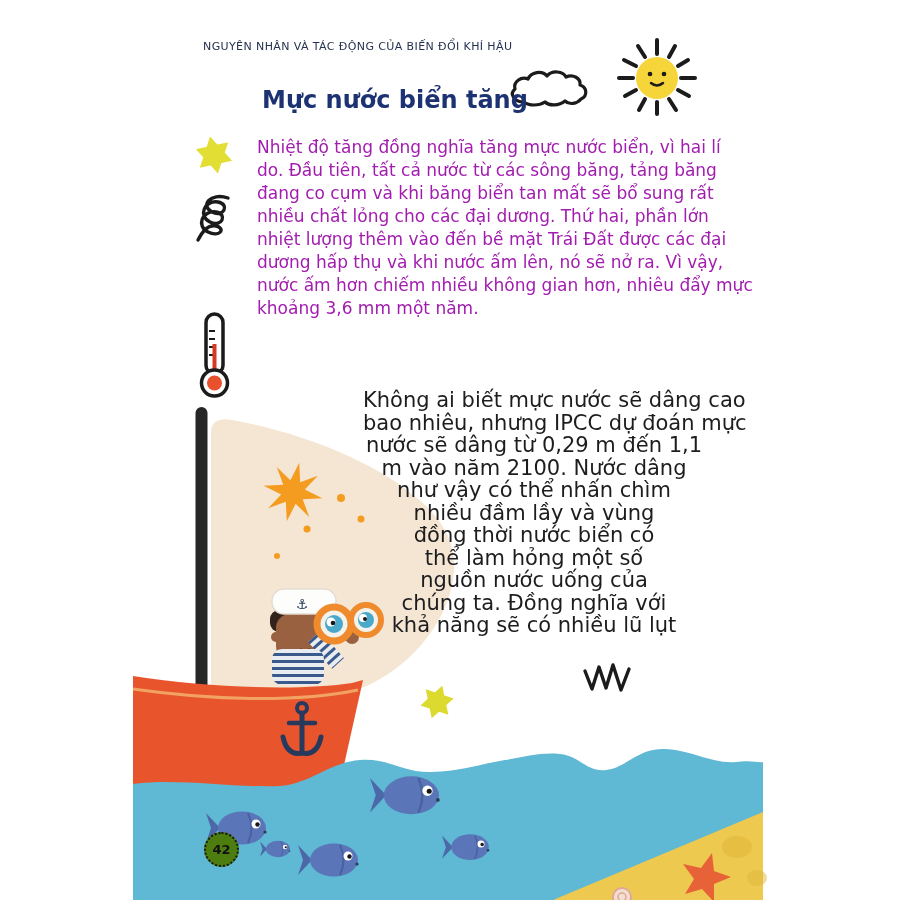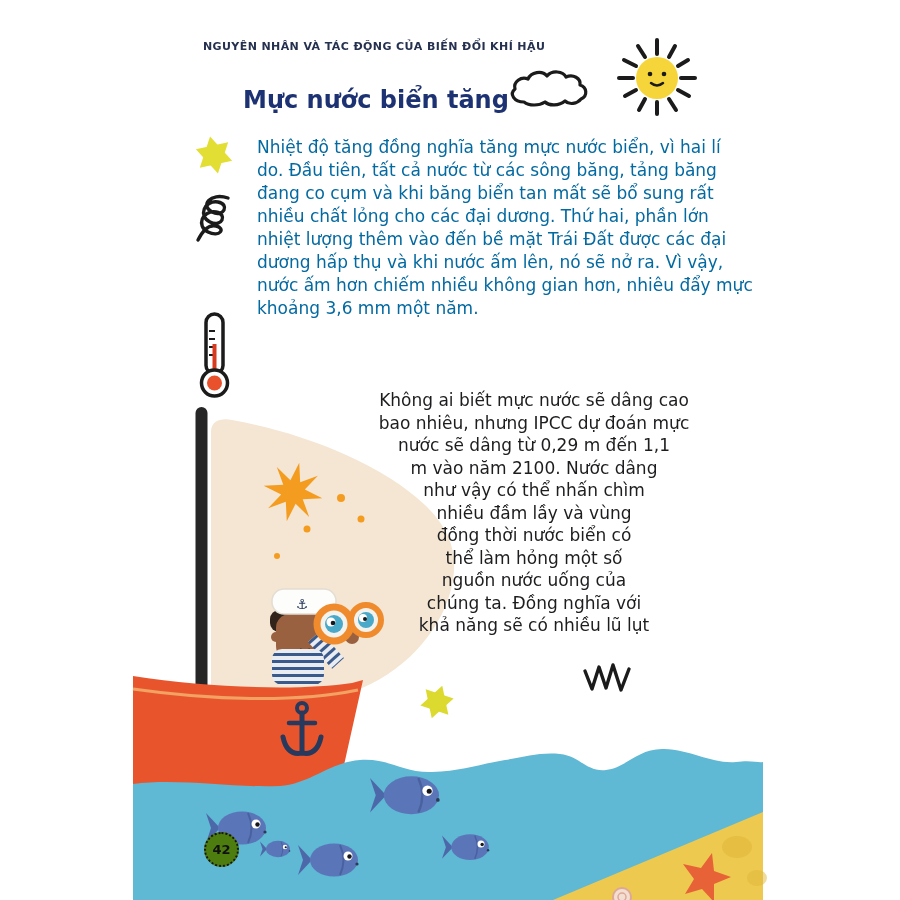--- a/index.html
+++ b/index.html
@@ -1,29 +1,29 @@
 <!DOCTYPE html>
 <html><head>
 <meta charset="utf-8">
 <style>
   html,body{margin:0;padding:0;background:#ffffff;}
   .canvas{position:relative;width:900px;height:900px;background:#ffffff;overflow:hidden;
           font-family:"DejaVu Sans","Liberation Sans",sans-serif;}
   .scene{position:absolute;left:0;top:0;width:900px;height:900px;pointer-events:none;}
 
-  .header-line{position:absolute;left:203px;top:40px;font-size:11px;font-weight:700;
+  .header-line{position:absolute;left:203px;top:40px;font-size:11px;font-weight:400;
                letter-spacing:.4px;color:#25314f;white-space:nowrap;}
-  .page-title{position:absolute;left:243px;top:86px;font-size:24px;font-weight:800;
+  .page-title{position:absolute;left:262px;top:86px;font-size:24px;font-weight:800;
               color:#1d3272;white-space:nowrap;}
 
-  .para1{position:absolute;left:257px;top:136px;width:470px;color:#0369a1;}
+  .para1{position:absolute;left:257px;top:136px;width:470px;color:#a21caf;}
   .para1 .ln{font-size:17px;line-height:23px;height:23px;white-space:nowrap;}
 
   .para2{position:absolute;left:363px;top:389px;width:342px;color:#1d1d1f;text-align:center;}
-  .para2 .ln{font-size:17px;line-height:22.5px;height:22.5px;white-space:nowrap;}
+  .para2 .ln{font-size:21px;line-height:22.5px;height:22.5px;white-space:nowrap;}
   .para2 .ln.align-left{text-align:left;padding-left:80px;}
 
   .page-badge{position:absolute;left:204px;top:832px;width:31px;height:31px;background:#4d7c0f;
               border:2px dotted #161616;border-radius:50%;display:flex;align-items:center;
               justify-content:center;font-size:13px;font-weight:700;color:#111;z-index:5;}
 </style>
 </head>
 <body>
 
 <div class="canvas">

